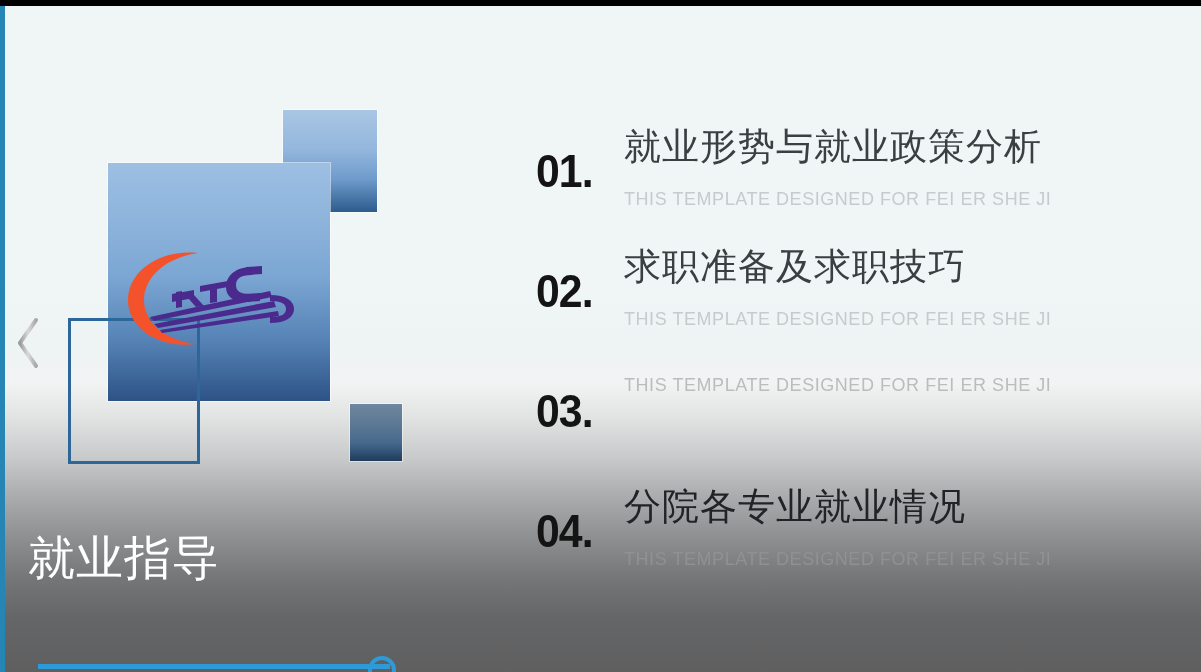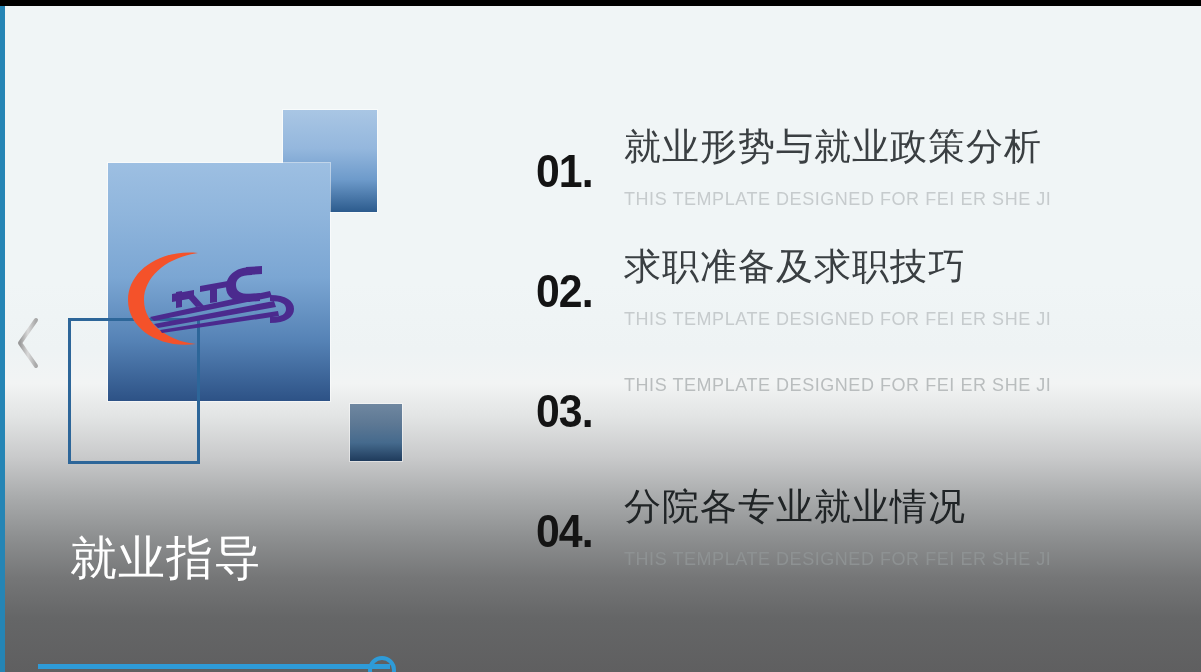--- a/index.html
+++ b/index.html
@@ -96,21 +96,20 @@
   
   .slide-title {
     position: absolute;
     left: 28px; top: 532px;
     color: #ffffff;
     font-size: 47px;
     line-height: 1.12;
     letter-spacing: 1px;
     white-space: nowrap;
     z-index: 20;
-    margin-left: 42px;
   }
 
   
   .bottom-deco {
     position: absolute;
     left: 38px; top: 655px;
     width: 380px; height: 30px;
     z-index: 20;
   }
   .bottom-line {

